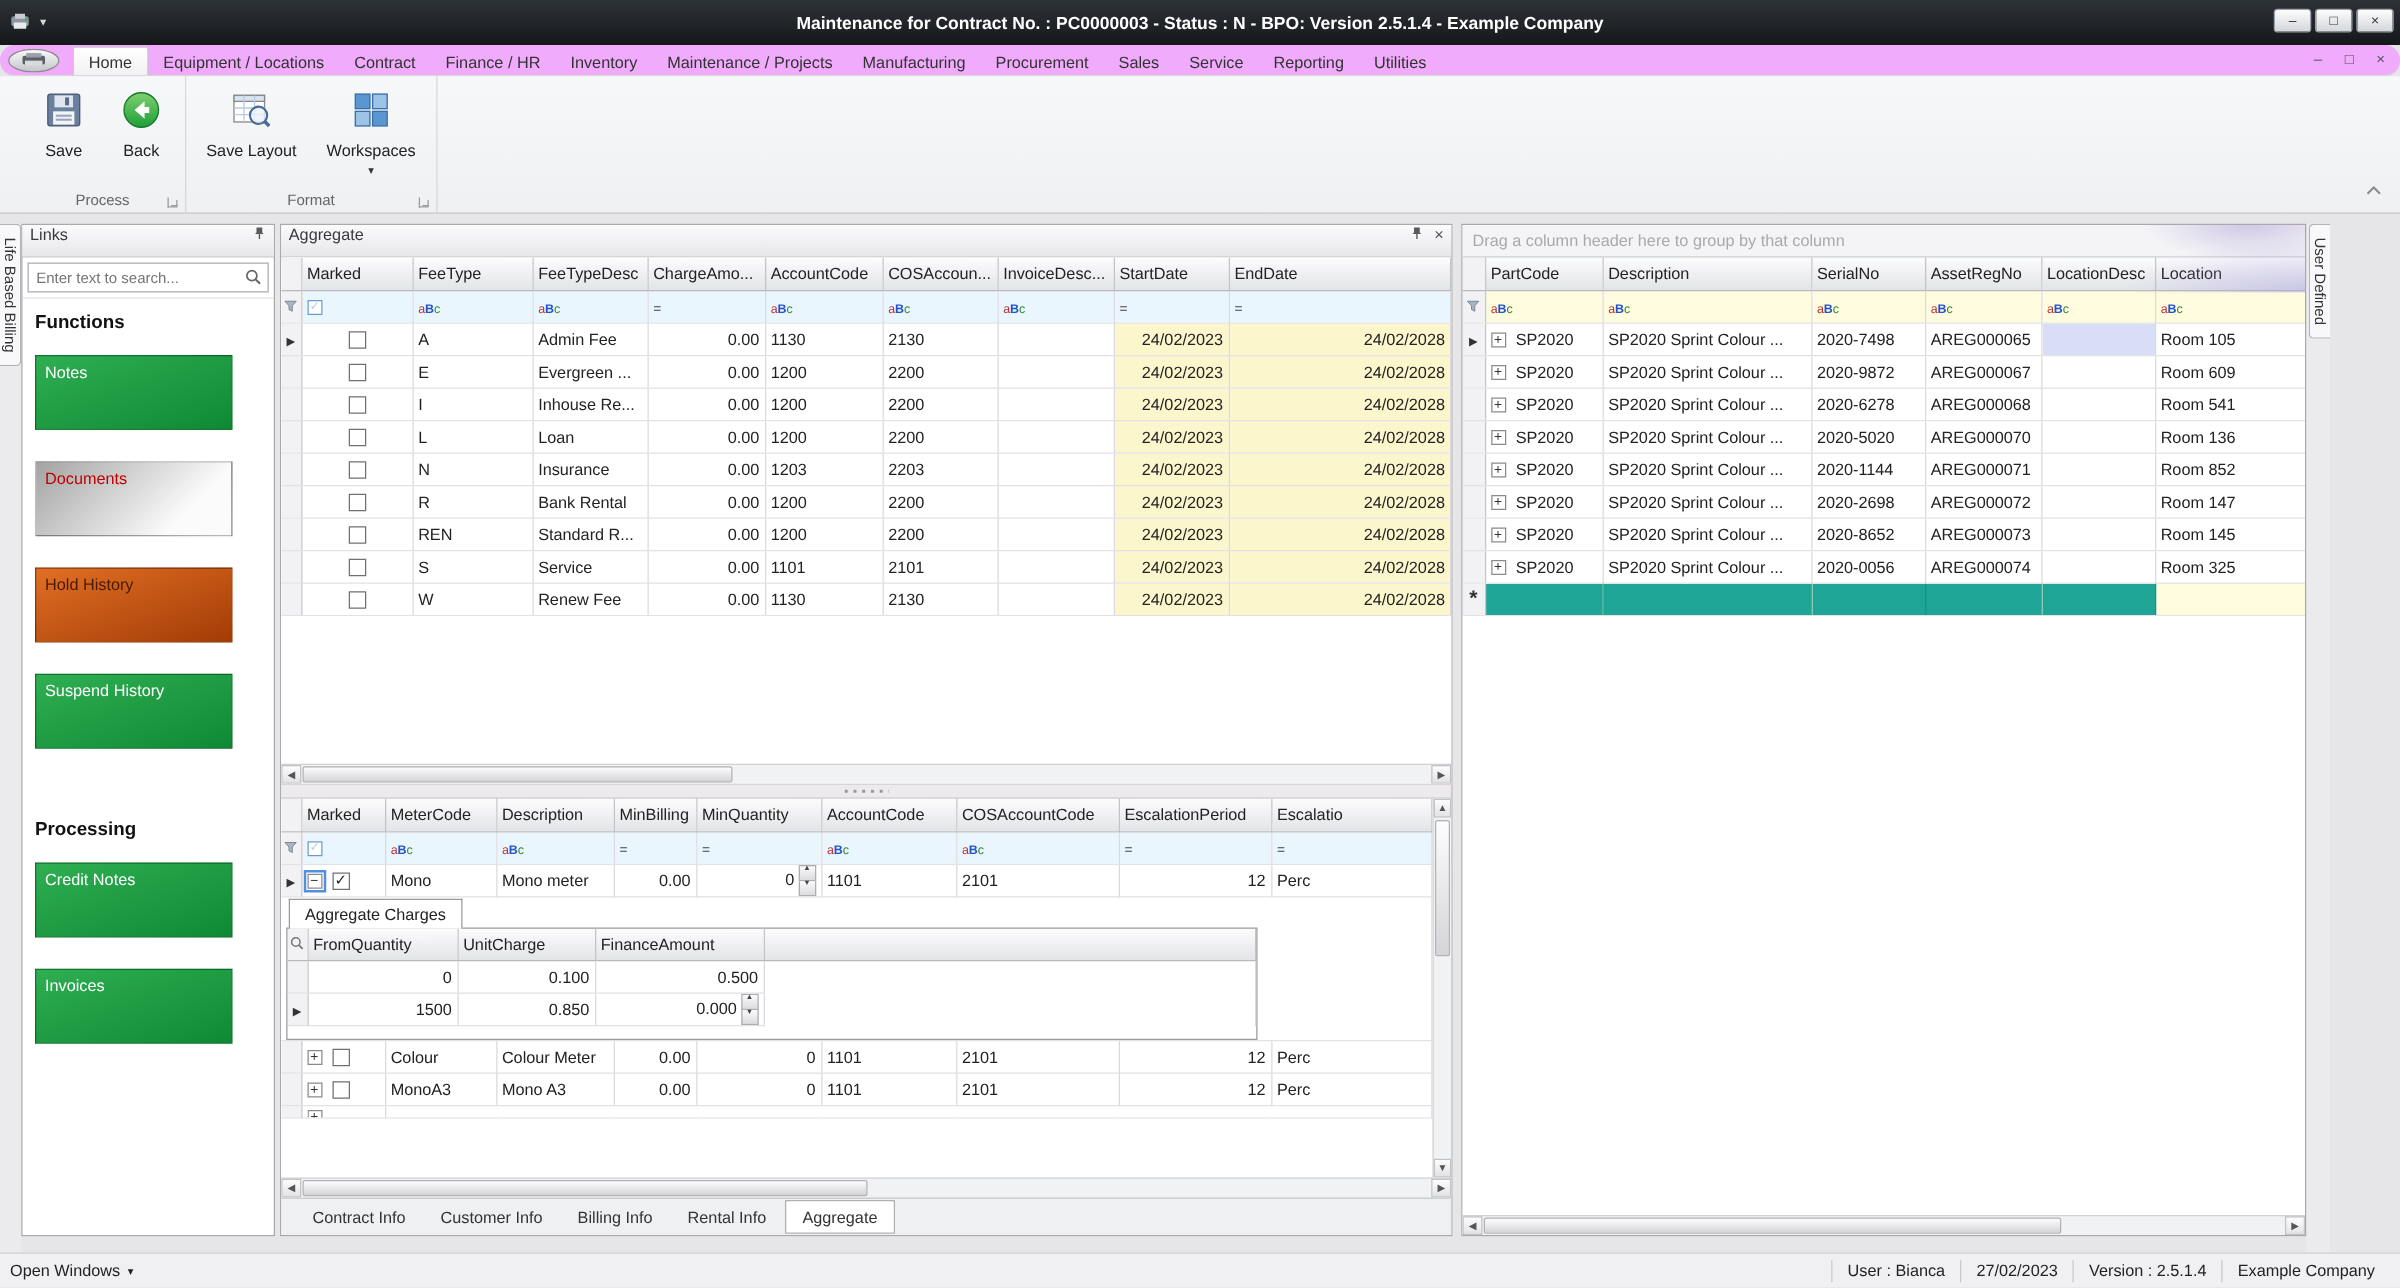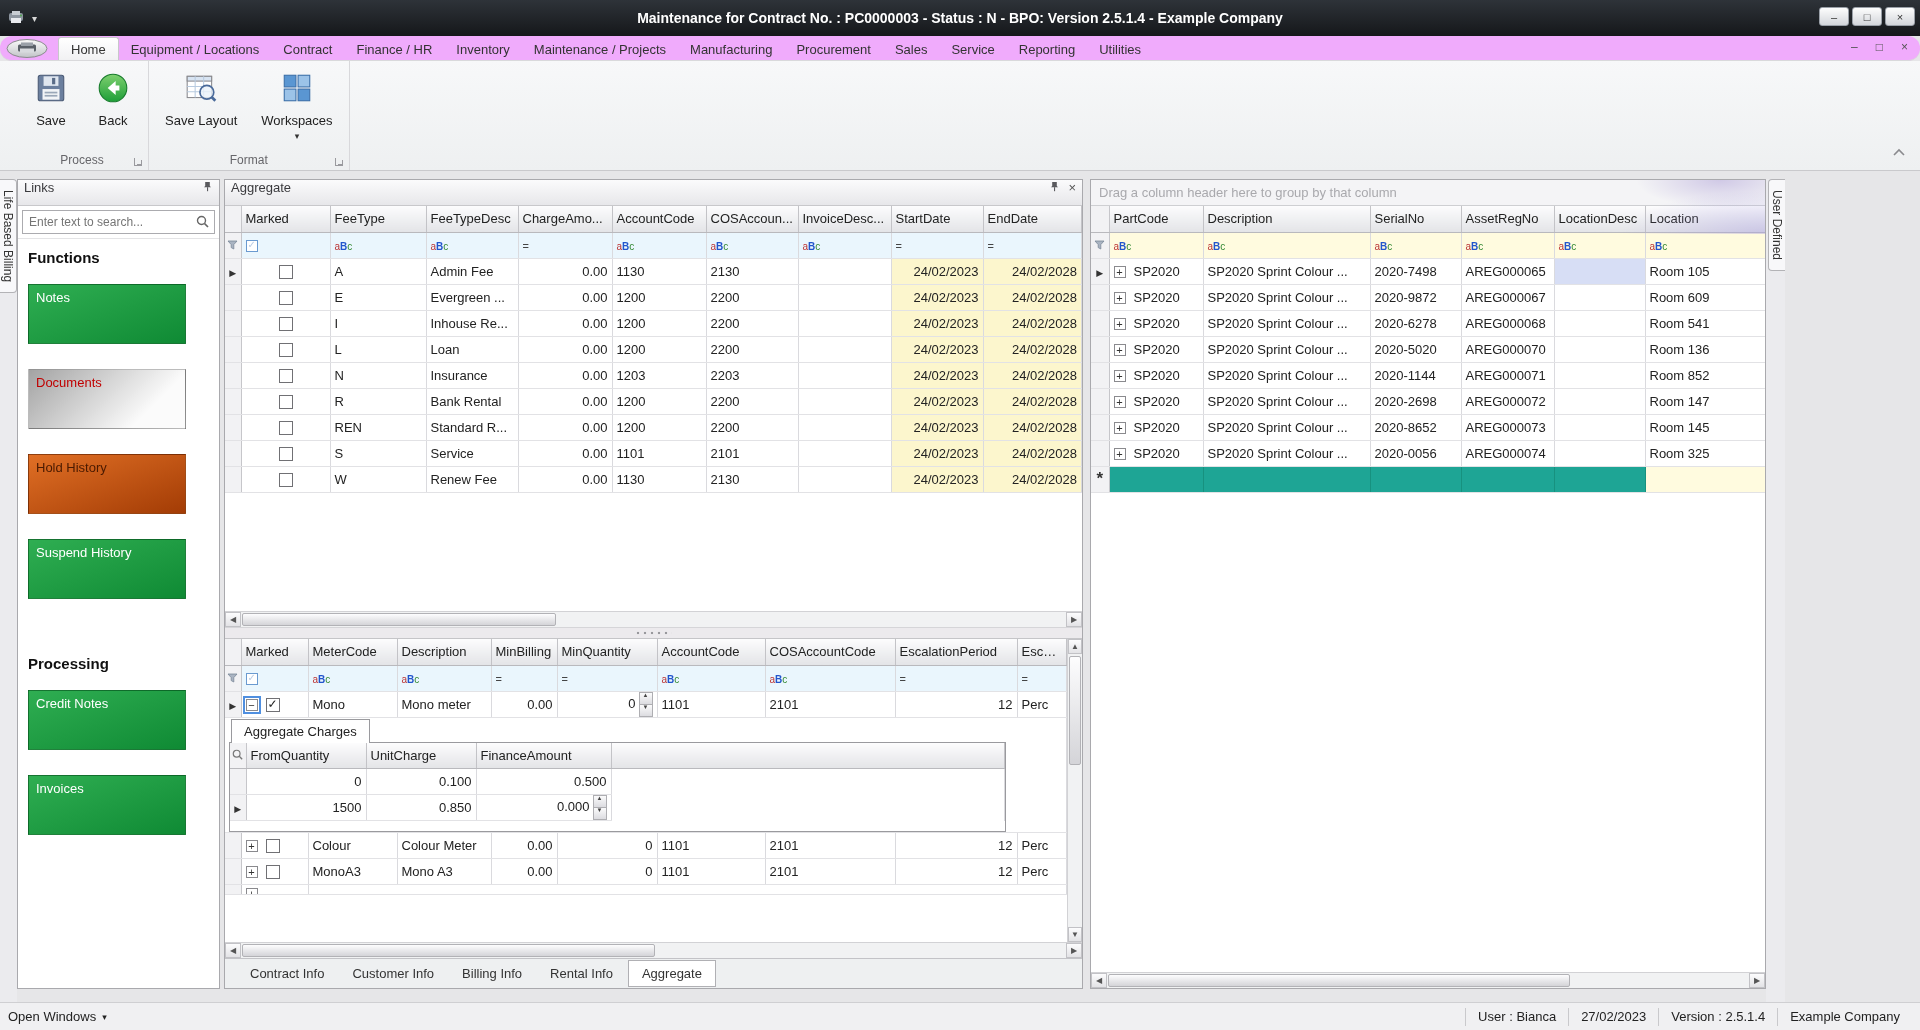--- a/index.html
+++ b/index.html
@@ -103,21 +103,21 @@
   .hscroll { height:16px; background:#f1f2f3; border-top:1px solid #d2d2d5; display:flex; flex:0 0 auto; }
   .sb-btn { width:16px; background:linear-gradient(#fcfcfd,#e3e3e6); border:1px solid #c2c2c6; color:#555; font-size:8px; display:flex; align-items:center; justify-content:center; cursor:default; }
   .sb-track { flex:1; position:relative; }
   .sb-thumb { position:absolute; top:1px; bottom:1px; background:linear-gradient(#fdfdfe,#d4d4d8); border:1px solid #b2b2b6; border-radius:2px; cursor:default; }
   .vscroll { width:15px; background:#f1f2f3; border-left:1px solid #d2d2d5; display:flex; flex-direction:column; flex:0 0 auto; }
   .vscroll .sb-btn { width:auto; height:15px; }
   .vscroll .sb-track { flex:1; }
   .vscroll .sb-thumb { left:1px; right:1px; top:2px; height:40%; bottom:auto; }
 
   
-  .center-panel { width:859px; margin-left:4px; flex:0 0 auto; display:flex; flex-direction:column; }
+  .center-panel { width:938px; margin-left:4px; flex:0 0 auto; display:flex; flex-direction:column; }
   .top-section { height:421px; display:flex; flex-direction:column; background:#fff; overflow:hidden; }
   .splitter { height:12px; background:#eceaed; border-top:1px solid #d5d5d8; border-bottom:1px solid #c5c5c8; display:flex; align-items:center; justify-content:center; }
   .splitter::before { content:""; width:36px; height:4px; background:radial-gradient(circle 1.5px at 2px 2px,#98989c 1.2px,transparent 1.6px); background-size:7px 4px; background-repeat:repeat-x; }
   .bottom-section { flex:1; display:flex; flex-direction:column; background:#fff; min-height:0; overflow:hidden; }
   .bs-row { flex:1; display:flex; min-height:0; }
   .bs-grid { flex:1; display:flex; flex-direction:column; overflow:hidden; }
   .detail-td { padding:4px 0 8px 55px; background:#fff; }
   .detail-tab { display:inline-block; background:#fff; border:1px solid #9a9a9e; border-bottom:none; padding:4px 12px; font-size:13px; position:relative; top:1px; z-index:2; margin-left:2px; }
   .detail-frame { width:777px; border:1px solid #9a9a9e; background:#fff; padding-bottom:10px; position:relative; z-index:1; }
   .clip { height:9px; overflow:hidden; }

